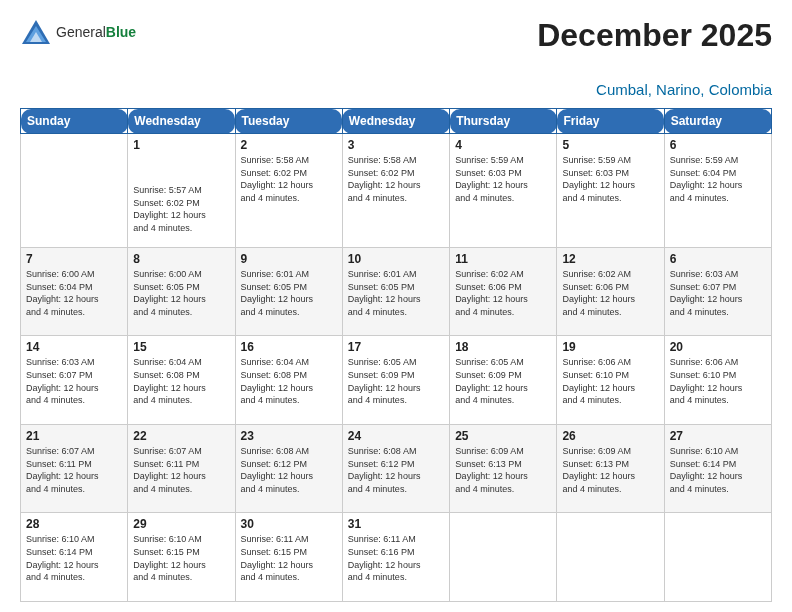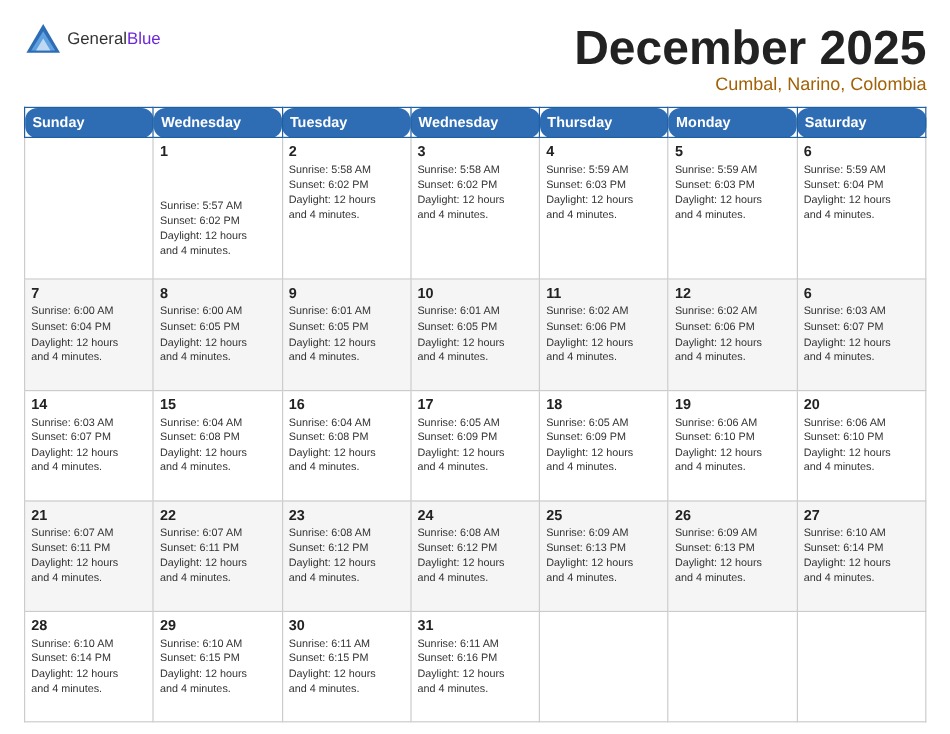--- a/index.html
+++ b/index.html
@@ -25,28 +25,29 @@
     }
     .logo {
       display: flex;
       align-items: center;
       gap: 4px;
     }
     .title-block {
       text-align: right;
     }
     .month-title {
-      font-size: 40px;
+      font-size: 32px;
       font-weight: bold;
       color: #222;
       line-height: 1.1;
     }
     .location-title {
       font-size: 15px;
-      color: #a16207;
+      color: #0369a1;
+      margin-top: 28px;
     }
     .calendar {
       flex: 1;
       border: 1px solid #ccc;
       border-collapse: collapse;
       width: 100%;
       table-layout: fixed;
     }
     .calendar th {
       background: #2e6db4;
@@ -90,39 +91,39 @@
 <div class="page">
   <div class="header">
     <div class="logo">
       <svg width="32" height="28" viewBox="0 0 32 28">
         <polygon points="16,2 30,26 2,26" fill="#2e6db4"></polygon>
         <polygon points="16,8 26,24 6,24" fill="#5fa0e0"></polygon>
         <polygon points="16,14 22,24 10,24" fill="#fff" opacity="0.6"></polygon>
       </svg>
       <div>
         <div style="font-size:14px;color:#333;">
-          <span>General</span><span style="color:#6d28d9;font-weight:normal;">Blue</span>
+          <span>General</span><span style="color:#15803d;font-weight:bold;">Blue</span>
         </div>
       </div>
     </div>
     <div class="title-block">
       <div class="month-title">December 2025</div>
       <div class="location-title">Cumbal, Narino, Colombia</div>
     </div>
   </div>
 
   <table class="calendar" id="cal-table">
     <thead>
       <tr id="header-row">
           <th>Sunday</th>
           <th>Wednesday</th>
           <th>Tuesday</th>
           <th>Wednesday</th>
           <th>Thursday</th>
-          <th>Monday</th>
+          <th>Friday</th>
           <th>Saturday</th>
         </tr>
     </thead>
     <tbody id="calendar-body">
         <tr>
           <td class="empty-cell"></td>
           <td>
             <span class="day-number">1</span>
             <div class="cell-info" style="white-space: pre-line; margin-top: 32px;">Sunrise: 5:57 AM
 Sunset: 6:02 PM

